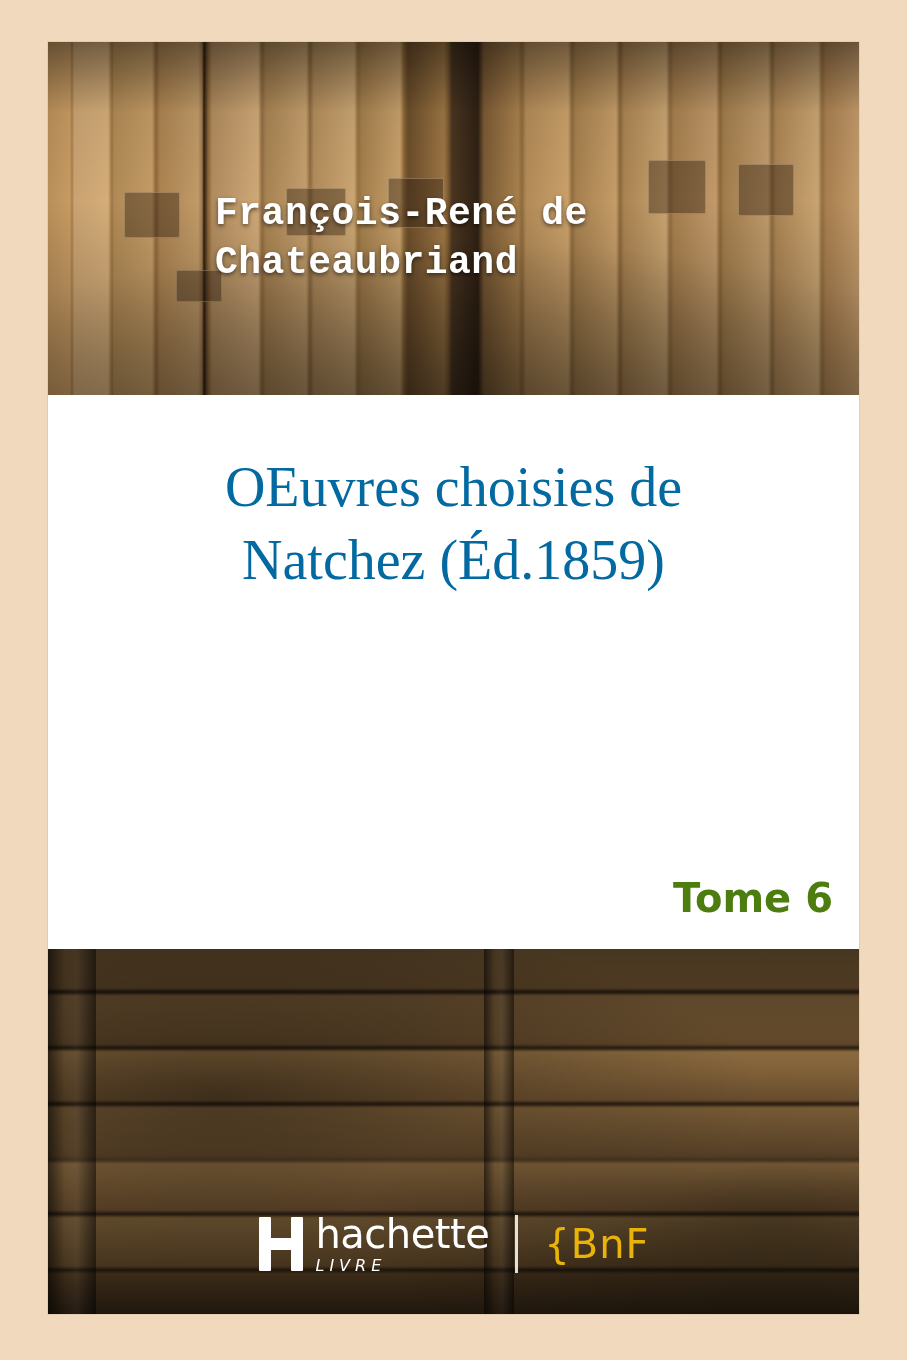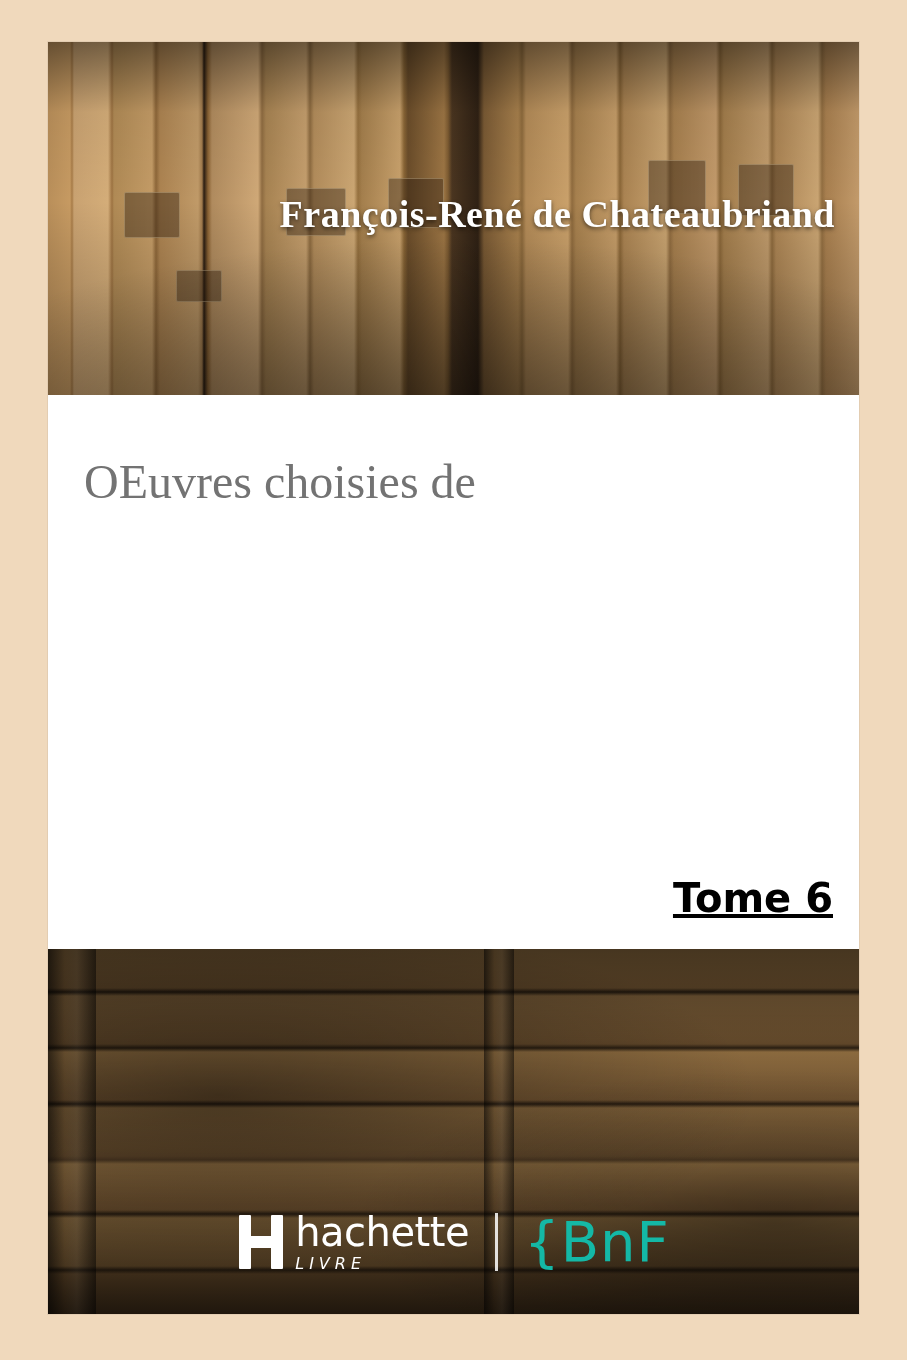--- a/index.html
+++ b/index.html
@@ -119,23 +119,22 @@
     bottom: 0;
     background: linear-gradient(90deg, rgba(0,0,0,0.55), rgba(0,0,0,0.0) 35%, rgba(255,255,255,0.06) 60%, rgba(0,0,0,0.5));
   }
 
   
   .author {
     position: absolute;
     right: 24px;
     top: 148px;
     width: 620px;
-    text-align: right;
     color: #ffffff;
-    font-family: Liberation Serif, serif;
+    font-family: Liberation Mono, monospace;
     font-weight: bold;
     font-size: 38px;
     line-height: 1.28;
     letter-spacing: 0.5px;
     text-shadow: 0 2px 4px rgba(0,0,0,0.55);
   }
 
   
   .middle {
     position: absolute;
@@ -143,34 +142,34 @@
     top: 353px;
     width: 811px;
     height: 554px;
     background: #ffffff;
   }
   .title {
     position: absolute;
     left: 36px;
     top: 56px;
     width: 739px;
+    text-align: center;
     font-family: "Liberation Serif", serif;
-    font-size: 48px;
+    font-size: 56px;
     line-height: 1.30;
-    color: #737373;
+    color: #0369a1;
   }
   .tome {
     position: absolute;
     right: 26px;
     top: 480px;
     font-family: "DejaVu Sans", sans-serif;
     font-weight: bold;
     font-size: 40px;
-    color: #000000;
-    text-decoration: underline;
+    color: #4d7c0f;
   }
 
   
   .logos {
     position: absolute;
     left: 0;
     bottom: 40px;
     width: 811px;
     display: flex;
     align-items: center;
@@ -214,22 +213,22 @@
     margin-top: 4px;
     font-style: italic;
   }
   .divider-bar {
     width: 3px;
     height: 58px;
     background: rgba(255,255,255,0.85);
   }
   .bnf {
     font-family: "DejaVu Sans", sans-serif;
-    font-size: 56px;
-    color: #14b8a6;
+    font-size: 40px;
+    color: #eab308;
     letter-spacing: 1px;
   }
 </style>
 </head>
 <body>
 
 <div class="cover">
 
   <div class="band-top">
     <div class="shelf-top"></div>
@@ -241,20 +240,21 @@
       <div class="label-box" style="left:690px; top:122px; width:54px; height:50px;"></div>
       <div class="label-box" style="left:128px; top:228px; width:44px; height:30px;"></div>
     </div>
     <div class="shelf-top-shade"></div>
     <div class="author">François-René de Chateaubriand</div>
   </div>
 
   <div class="middle">
     <div class="title">
       <div>OEuvres choisies de</div>
+      <div>Natchez (Éd.1859)</div>
     </div>
     <div class="tome">Tome 6</div>
   </div>
 
   <div class="band-bottom">
     <div class="shelf-bottom"></div>
     <div class="vstripe" style="left:0px; width:48px;"></div>
     <div class="vstripe" style="left:436px; width:30px;"></div>
     <div class="shelf-bottom-shade"></div>
 

